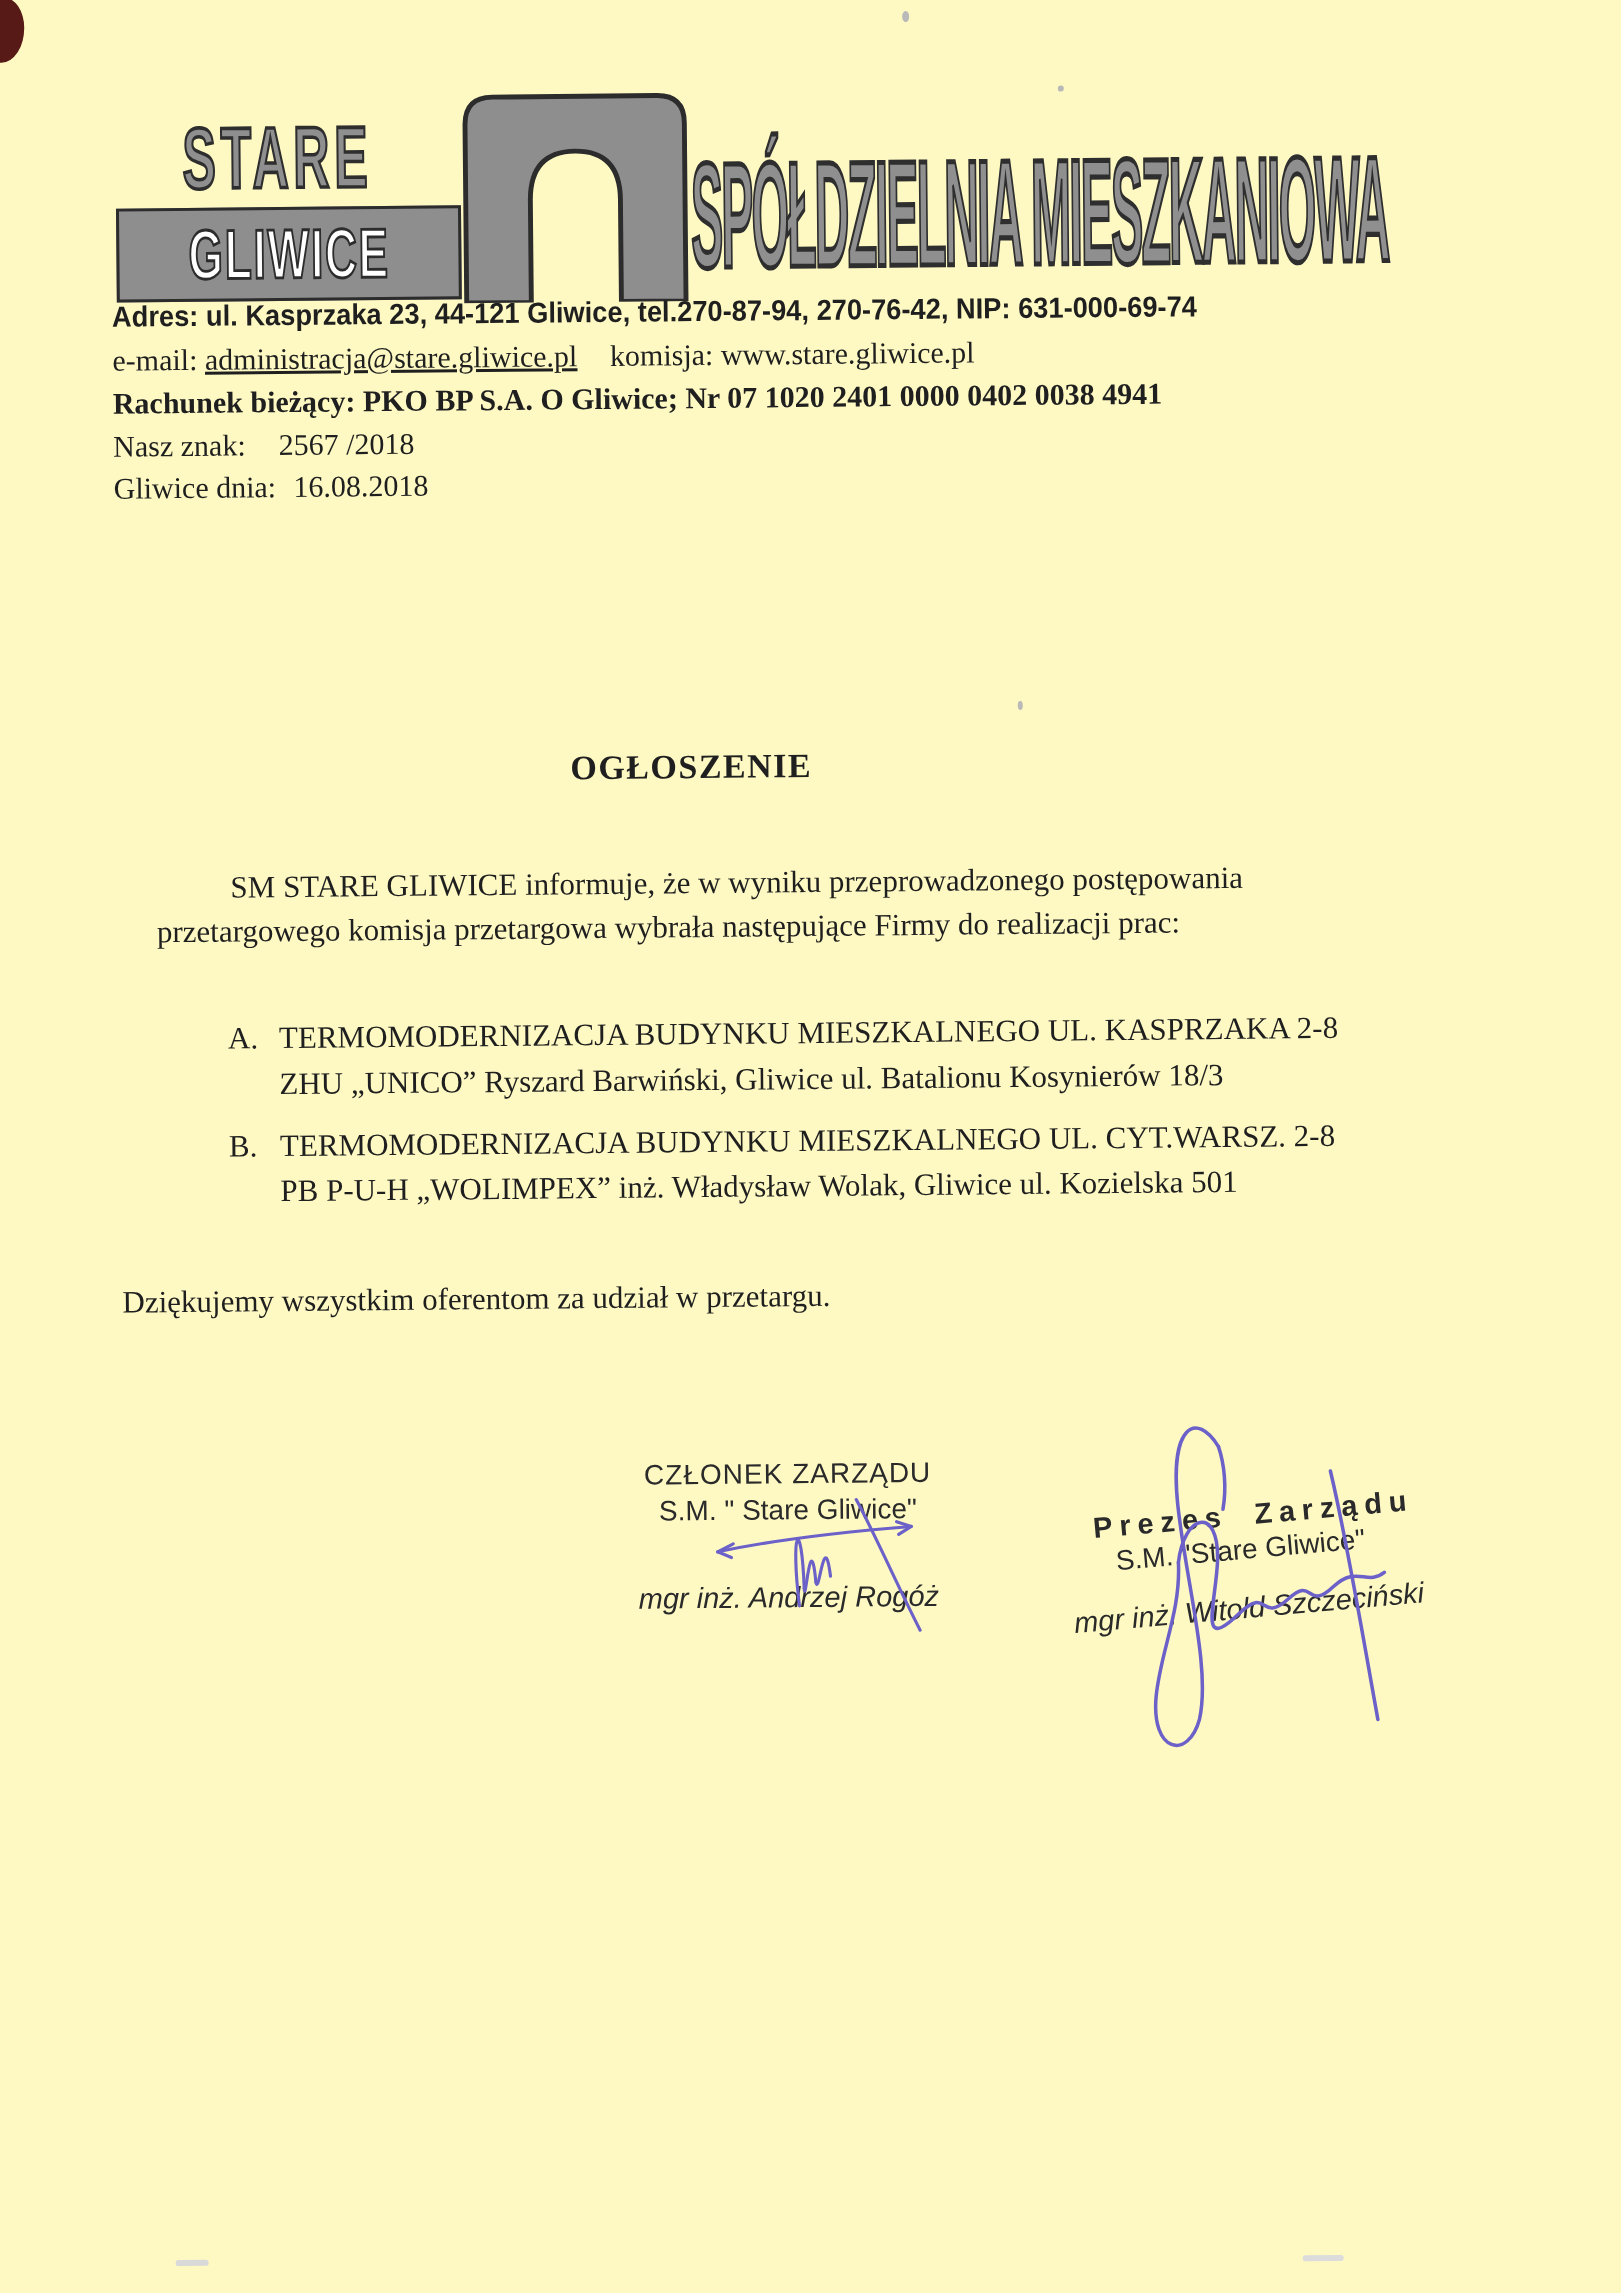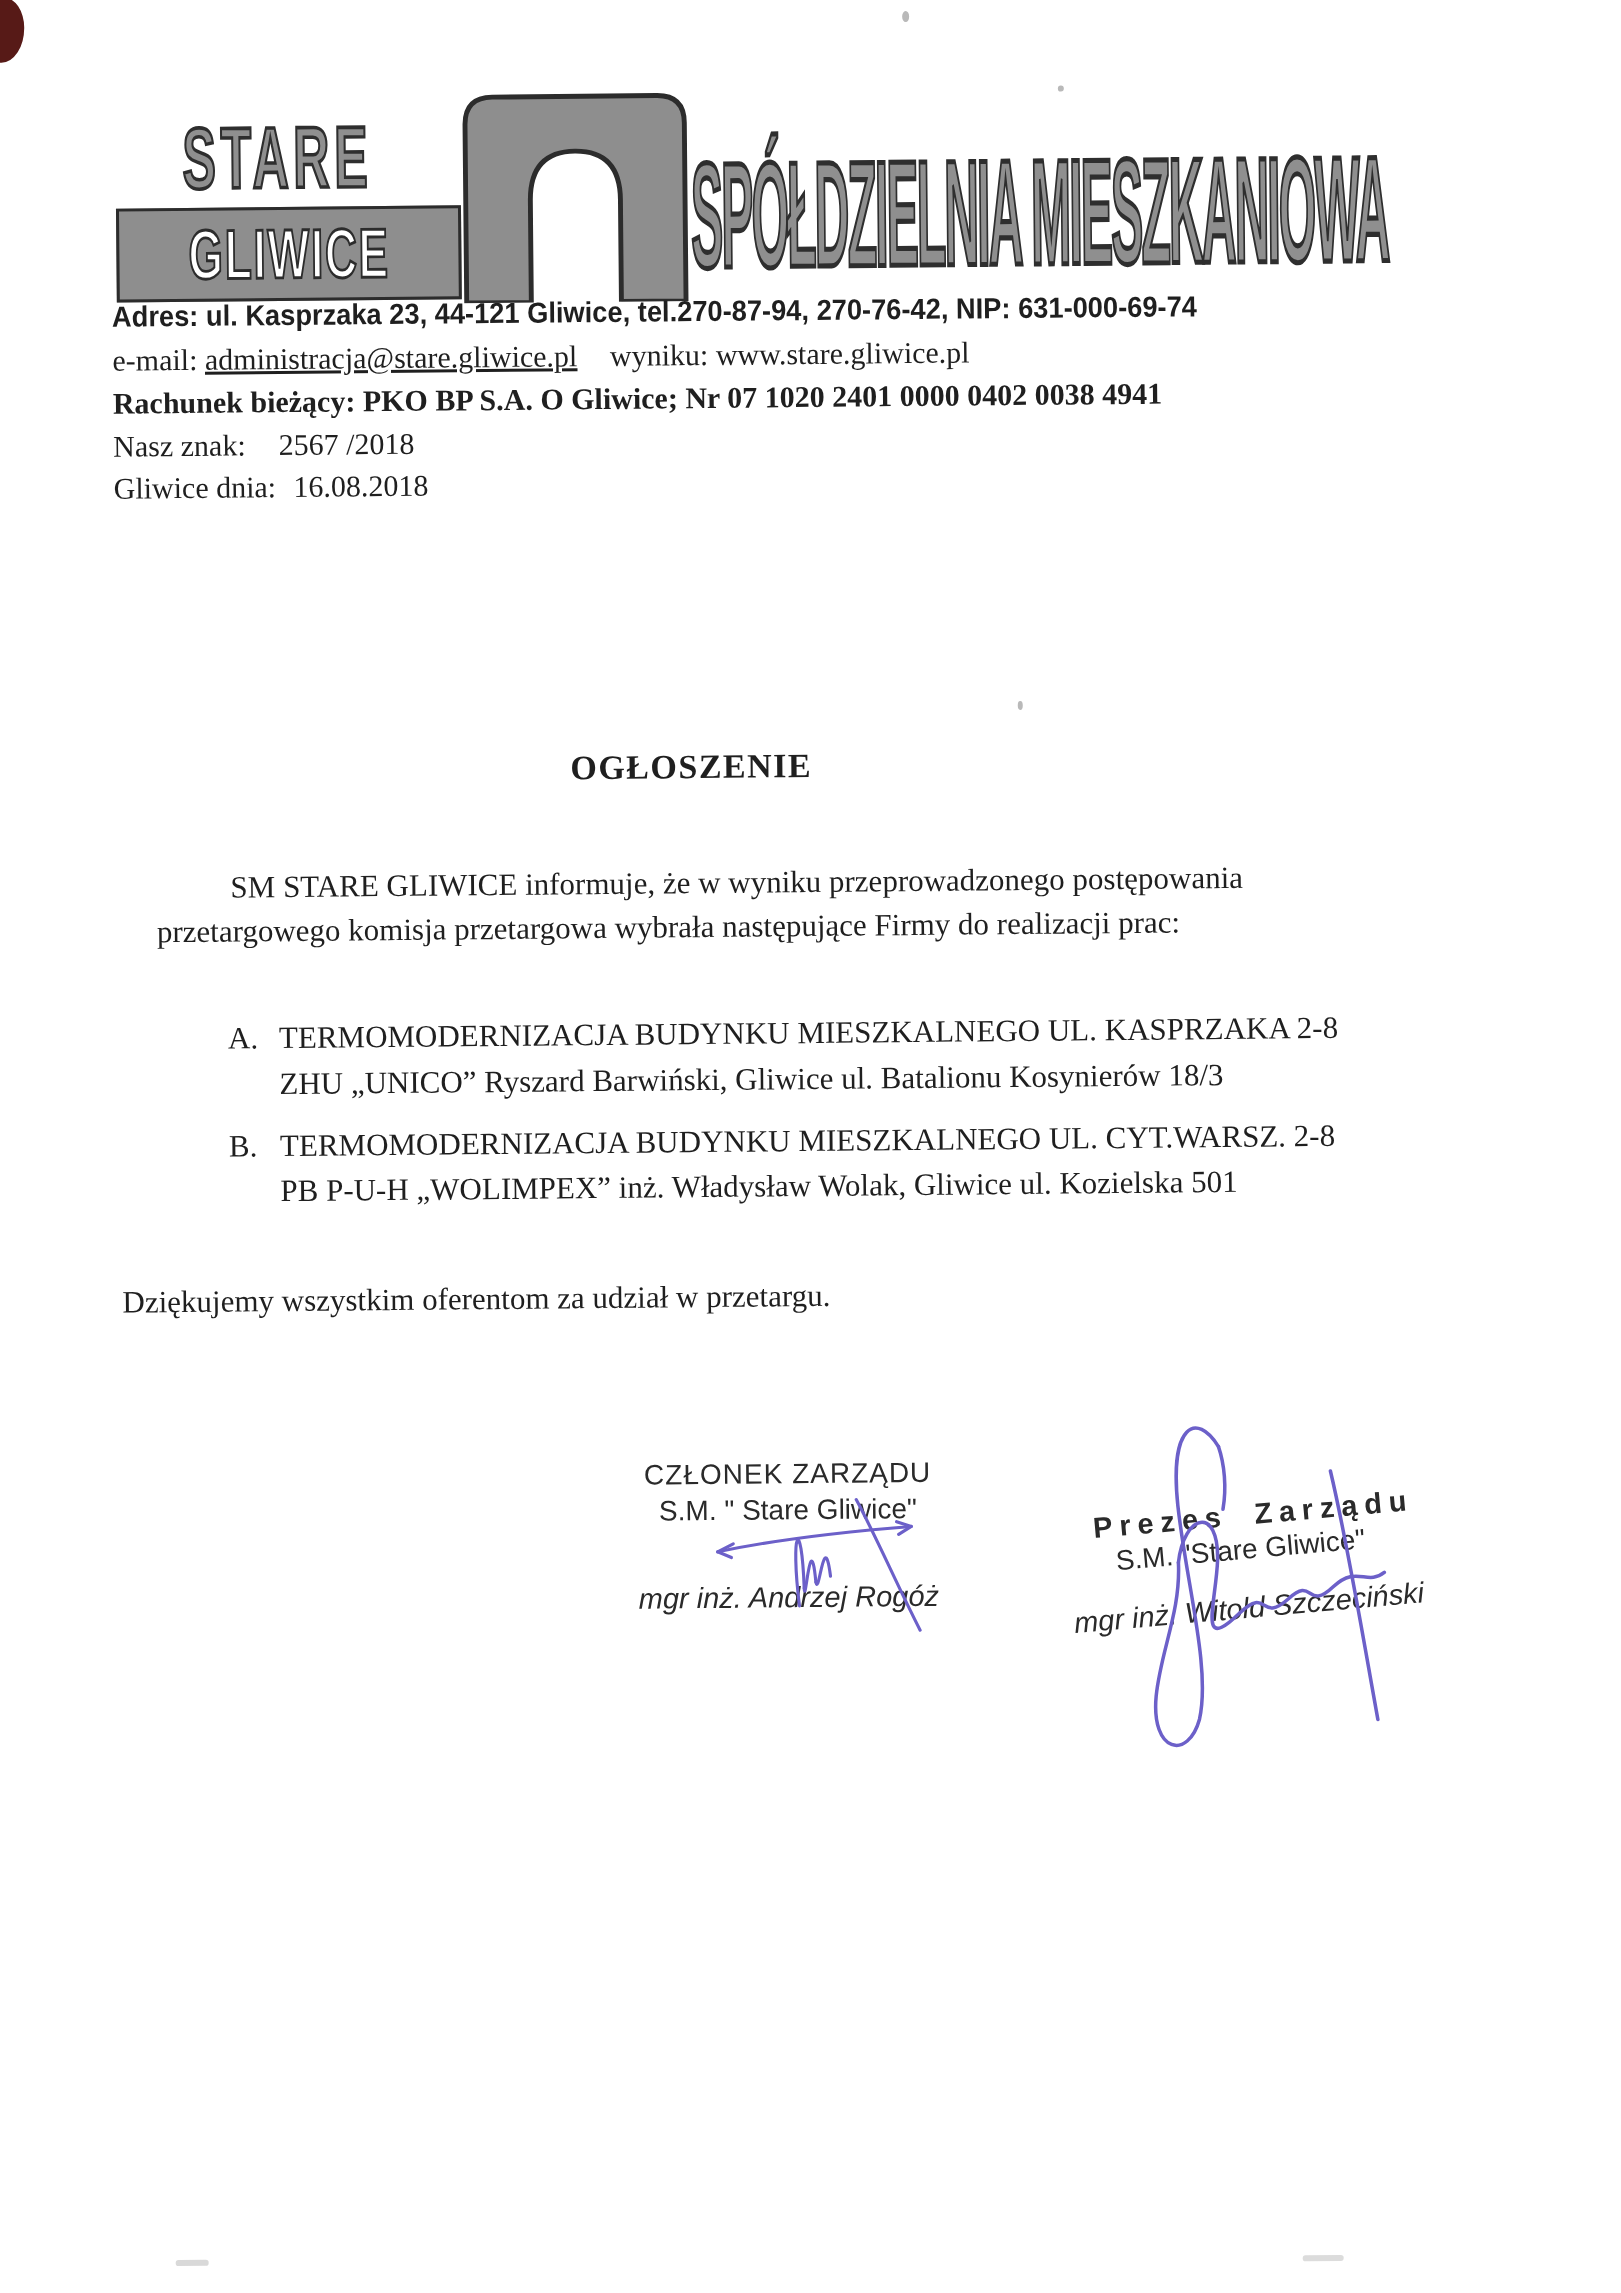--- a/index.html
+++ b/index.html
@@ -1,17 +1,17 @@
 <!DOCTYPE html>
 <html><head>
 <meta charset="utf-8">
 <style>
   html,body{margin:0;padding:0;background:#e8e8e8;}
   #page{
-    position:relative;width:1621px;height:2294px;background:#ffffff;
+    position:relative;width:1621px;height:2294px;background:#fef9c3;
     overflow:hidden;font-family:"Liberation Serif",serif;color:#1f1f1f;
   }
   #doc{position:absolute;inset:0;transform:rotate(-0.55deg);transform-origin:811px 1147px;}
 
   
   .corner-mark{position:absolute;left:-7.8px;top:-9.8px;width:43px;height:65px;
     background:#571a17;border-radius:0 60% 70% 40%;}
   .speck{position:absolute;background:#b9b9b9;border-radius:50%;}
 
   
@@ -96,21 +96,21 @@
         <path d="M8,218 L8,36 Q8,8 36,8 L204,8 Q232,8 232,36 L232,218 L166,218 L166,114 Q166,64 120,64 Q74,64 74,114 L74,218 Z" fill="#8e8e8e" stroke="#2c2c2c" stroke-width="5"></path>
       </svg>
       <div class="logo-title">SPÓŁDZIELNIA MIESZKANIOWA</div>
     </div>
 
     <div class="hline addr">Adres: ul. Kasprzaka 23, 44-121 Gliwice, tel.270-87-94, 270-76-42, NIP: 631-000-69-74</div>
     <div class="hline emailline">
       <span>e-mail:</span>
       <span class="lnk">administracja@stare.gliwice.pl</span>
       <span class="gap"></span>
-      <span>wyniku:</span>
+      <span>komisja:</span>
       <span>www.stare.gliwice.pl</span>
     </div>
     <div class="hline acct">Rachunek bieżący: PKO BP S.A. O Gliwice; Nr 07 1020 2401 0000 0402 0038 4941</div>
     <div class="hline refline">
       <span>Nasz znak:</span>
       <span class="val">2567 /2018</span>
     </div>
     <div class="hline dateline">
       <span>Gliwice dnia:</span>
       <span class="val">16.08.2018</span>

